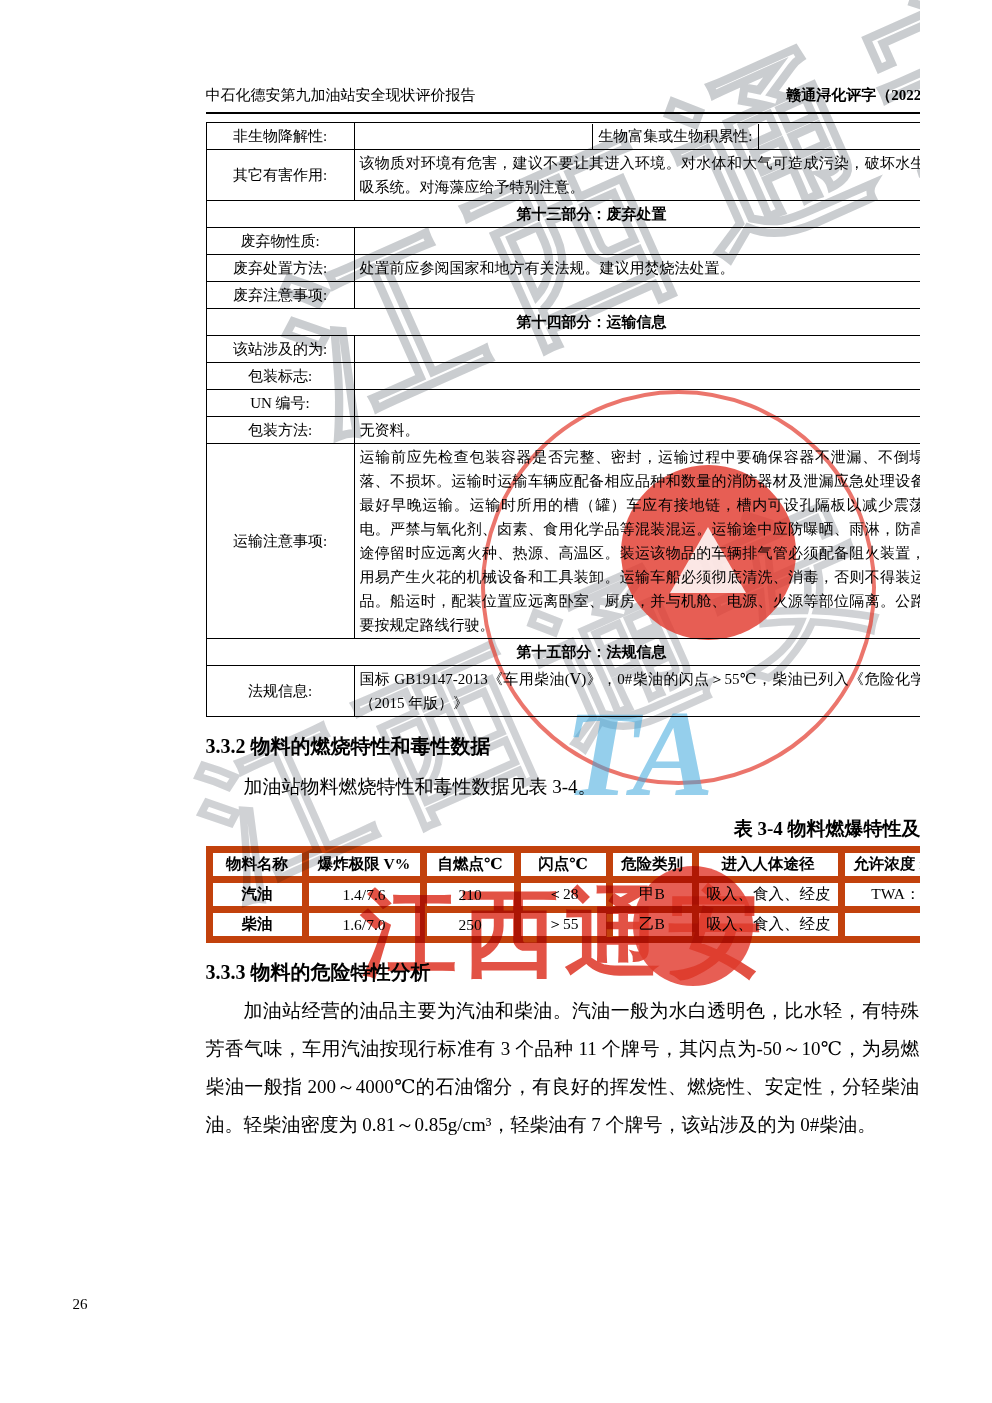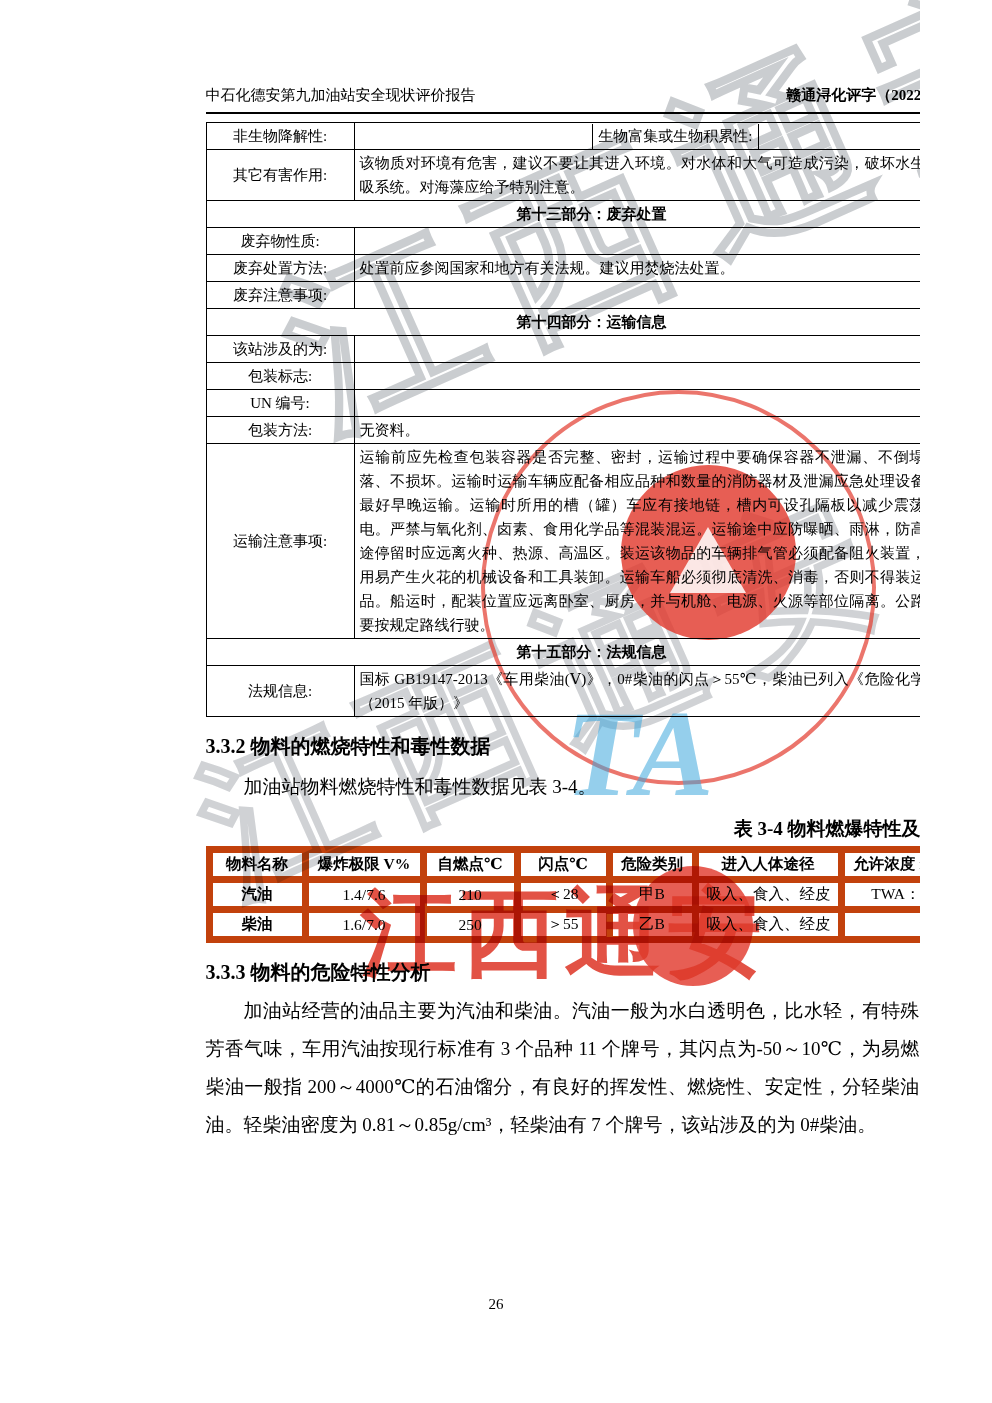--- a/index.html
+++ b/index.html
@@ -38,21 +38,21 @@
   .intro { margin-top:8px; }
 
   
   .t34-caption { text-align:right; font-weight:bold; font-size:19px; margin-top:10px; margin-bottom:4px; }
   table.t34 { width:100%; border-collapse:collapse; font-size:15.5px; table-layout:fixed; }
   table.t34 th, table.t34 td { border:7px solid #c2410c; height:27px; padding:1px 4px; text-align:center; vertical-align:middle; }
   table.t34 th { font-weight:bold; }
   table.t34 td.mat { font-weight:bold; }
   table.t34 td.route { text-align:left; padding-left:8px; }
 
-  .page-number { position:absolute; left:0; right:0; top:1296px; text-align:center; font-size:15px; }
+  .page-number { position:absolute; left:0; right:0; top:1296px; text-align:left; font-size:15px; }
 
   
   .watermarks { position:absolute; inset:0; pointer-events:none; mix-blend-mode:multiply; }
   .wm { position:absolute; white-space:nowrap; }
   .wm-gray1 {
     left:175px; top:255px; font-size:185px; font-weight:bold; letter-spacing:28px;
     color:transparent; -webkit-text-stroke:2.5px rgba(150,156,162,0.5);
     transform:rotate(-24deg); transform-origin:left top;
   }
   .wm-gray2 {

